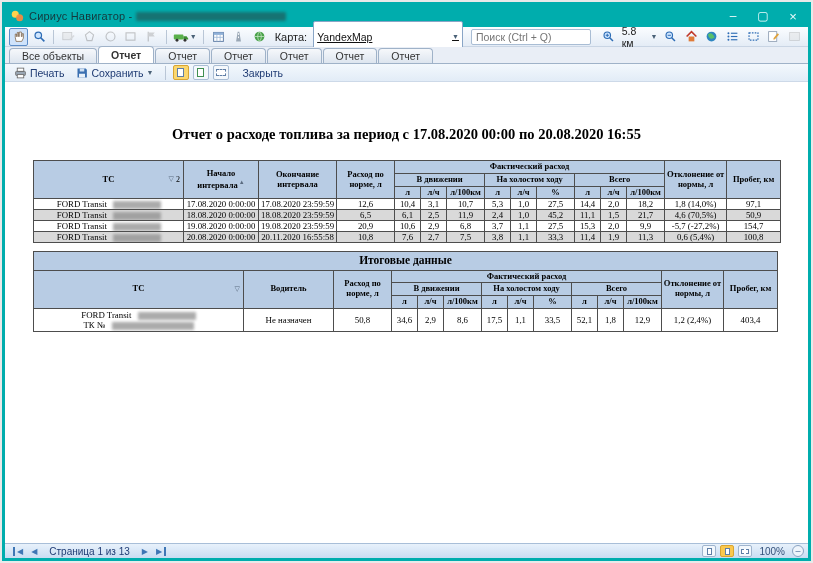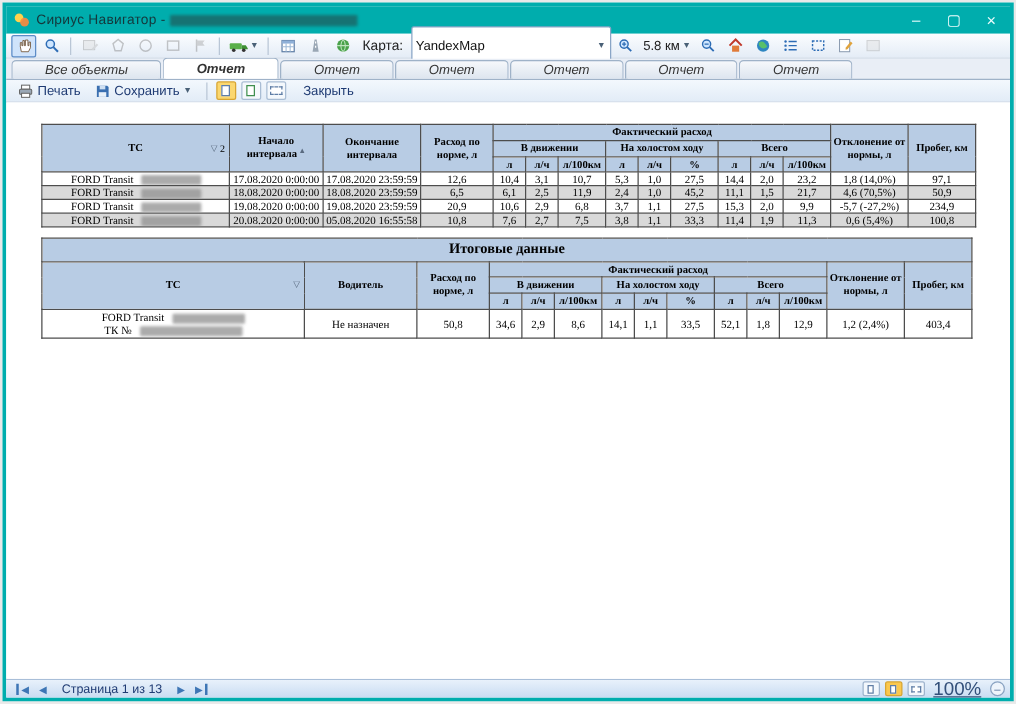--- a/index.html
+++ b/index.html
@@ -21,29 +21,29 @@
   .menu-item { padding:0 9px; height:100%; display:flex; align-items:center; }
   .phone-wrap { margin-left:auto; display:flex; align-items:center; gap:4px; padding-right:8px; font-size:11px; color:#222; }
 
   
   .toolbar { height:20px; background:linear-gradient(#fbfdff,#e4ecf6); border-bottom:1px solid #c9d5e4; display:flex; align-items:center; padding:0 4px; gap:2px; flex:0 0 auto; }
   .tbtn { width:20px; height:18px; display:flex; align-items:center; justify-content:center; border-radius:2px; }
   .tbtn.active { background:#cfe3fb; border:1px solid #5c8cc7; }
   .tbtn.disabled { opacity:.4; filter:grayscale(1); }
   .tsep { width:1px; height:14px; background:#b9c6d6; margin:0 3px; }
   .map-label { font-size:11px; color:#222; margin:0 4px 0 4px; }
-  .combo { width:160px; height:32px; background:#fff; border:1px solid #89a5c6; border-radius:2px; display:flex; align-items:center; font-size:10.5px; padding:0 3px; color:#111; }
+  .combo { width:160px; height:32px; background:#fff; border:1px solid #89a5c6; border-radius:2px; display:flex; align-items:center; font-size:10.5px; padding:0 3px; color:#111;text-decoration:underline; }
   .combo .caret { margin-left:auto; font-size:7px; color:#4a6177; }
   .search { flex:1; min-width:120px; height:16px; margin:0 6px; background:#fff; border:1px solid #a9bdd4; border-radius:2px; font-size:10.5px; color:#8b8b8b; padding:0 4px; font-family:"Liberation Sans",sans-serif; }
   .scale { font-size:10.5px; color:#222; display:flex; align-items:center; gap:2px; margin:0 2px; }
   .scale .caret { font-size:7px; color:#4a6177; }
 
   
   .tabbar { height:17px; background:#e9eef6; display:flex; align-items:flex-end; padding-left:4px; gap:1px; border-bottom:1px solid #9fb2c8; flex:0 0 auto; }
-  .tab { height:15px; padding:0 26px; font-size:10.5px; color:#333; background:linear-gradient(#f6f8fb,#dde5ef); border:1px solid #9fb2c8; border-bottom:none; border-radius:4px 4px 0 0; display:flex; align-items:center;font-style:italic; }
+  .tab { height:15px; padding:0 12px; font-size:10.5px; color:#333; background:linear-gradient(#f6f8fb,#dde5ef); border:1px solid #9fb2c8; border-bottom:none; border-radius:4px 4px 0 0; display:flex; align-items:center; }
   .tab.active { background:#fff; font-weight:bold; height:17px; position:relative; z-index:2; }
 
   
   .rtoolbar { height:18px; background:linear-gradient(#f3f8fd,#e2ecf7); border-bottom:1px solid #cdd9e8; display:flex; align-items:center; padding:0 5px; gap:4px; font-size:10.5px; color:#1f3b73; flex:0 0 auto; }
   .rbtn { display:flex; align-items:center; gap:3px; padding:0 4px; height:16px; border-radius:2px; }
   .vbtn { width:16px; height:15px; border:1px solid #a9bdd4; border-radius:2px; background:#f4f8fc; display:flex; align-items:center; justify-content:center; }
   .vbtn.active { background:#fbd76f; border-color:#d8a532; }
   .pg-ico { width:7px; height:9px; border:1px solid #5f7ea6; background:#fff; }
   .pg-ico.green { border-color:#3f8f4f; }
   .pg-ico.wide { width:10px; height:7px; border-style:dashed; }
@@ -69,21 +69,21 @@
 
   
   .statusbar { height:15px; background:linear-gradient(#e8f1fb,#c9dcf2); border-top:1px solid #a8bed8; display:flex; align-items:center; font-size:10px; color:#1f3b73; padding:0 4px; flex:0 0 auto; }
   .nav-arrow { color:#3e76b5; font-size:8px; padding:0 4px; display:flex; align-items:center; }
   .nav-arrow.bar { border-left:2px solid #3e76b5; padding-left:2px; margin-left:4px; }
   .nav-arrow.bar-r { border-right:2px solid #3e76b5; padding-right:2px; margin-right:4px; }
   .page-text { padding:0 8px; }
   .status-right { margin-left:auto; display:flex; align-items:center; gap:4px; }
   .zbtn { width:14px; height:12px; border:1px solid #9fb4cd; background:#f2f7fc; border-radius:2px; display:flex; align-items:center; justify-content:center; }
   .zbtn.active { background:#fbc84e; border-color:#d8a532; }
-  .zoom-text { font-size:15px; color:#33507a; margin:0 3px;text-decoration:underline; }
+  .zoom-text { font-size:10px; color:#33507a; margin:0 3px; }
   .minus-btn { width:12px; height:12px; border-radius:50%; border:1px solid #8aa3c2; background:#eef4fb; color:#4a6a96; font-size:9px; line-height:10px; text-align:center; }
   .ico { display:inline-flex; }
 </style>
 </head>
 <body>
 
 <div class="window">
 
   <div class="titlebar">
     <svg class="app-ico" viewBox="0 0 16 16">
@@ -171,20 +171,21 @@
       <svg width="13" height="13" viewBox="0 0 16 16">
           <circle cx="8" cy="8" r="6" fill="#4aa24a"></circle>
           <path d="M2 8 h12 M8 2 a9 9 0 0 1 0 12 M8 2 a9 9 0 0 0 0 12" stroke="#bfe3bf" fill="none" stroke-width="1"></path>
         </svg>
     </div>
     <span class="map-label">Карта:</span>
     <div class="combo">
       <span>YandexMap</span>
       <span class="caret">▼</span>
     </div>
+    <input class="search" placeholder="Поиск (Ctrl + Q)" style="">
     <div class="tbtn">
       <svg width="13" height="13" viewBox="0 0 16 16">
           <circle cx="6.5" cy="6.5" r="4" fill="#cfe6ff" stroke="#2d6cb5" stroke-width="1.4"></circle>
           <line x1="4.5" y1="6.5" x2="8.5" y2="6.5" stroke="#2d6cb5" stroke-width="1.2"></line>
           <line x1="6.5" y1="4.5" x2="6.5" y2="8.5" stroke="#2d6cb5" stroke-width="1.2"></line>
           <line x1="9.5" y1="9.5" x2="13.5" y2="13.5" stroke="#2d6cb5" stroke-width="1.8"></line>
         </svg>
     </div>
     <div class="scale">
       <span>5.8 км</span>
@@ -274,20 +275,21 @@
       </div>
     <div class="vbtn">
         <span class="pg-ico wide"></span>
       </div>
     <div class="rbtn" style="margin-left:6px">
       <span>Закрыть</span>
     </div>
   </div>
 
   <div class="report">
+    <div class="rep-title">Отчет о расходе топлива за период с 17.08.2020 00:00 по 20.08.2020 16:55</div>
 
     <table class="t-main">
       <colgroup>
         <col style="width:150px">
           <col style="width:75px">
           <col style="width:75px">
           <col style="width:58px">
         <col style="width:26px">
           <col style="width:26px">
           <col style="width:38px">
@@ -337,21 +339,21 @@
             <td>17.08.2020 23:59:59</td>
             <td>12,6</td>
             <td>10,4</td>
             <td>3,1</td>
             <td>10,7</td>
             <td>5,3</td>
             <td>1,0</td>
             <td>27,5</td>
             <td>14,4</td>
             <td>2,0</td>
-            <td>23,2</td>
+            <td>18,2</td>
             <td>1,8 (14,0%)</td>
             <td>97,1</td>
           </tr>
           <tr>
             <td class="cell-left">FORD Transit <span class="redacted" style="width: 48px;"></span></td>
             <td>18.08.2020 0:00:00</td>
             <td>18.08.2020 23:59:59</td>
             <td>6,5</td>
             <td>6,1</td>
             <td>2,5</td>
@@ -373,26 +375,26 @@
             <td>10,6</td>
             <td>2,9</td>
             <td>6,8</td>
             <td>3,7</td>
             <td>1,1</td>
             <td>27,5</td>
             <td>15,3</td>
             <td>2,0</td>
             <td>9,9</td>
             <td>-5,7 (-27,2%)</td>
-            <td>234,9</td>
+            <td>154,7</td>
           </tr>
           <tr>
             <td class="cell-left">FORD Transit <span class="redacted" style="width: 48px;"></span></td>
             <td>20.08.2020 0:00:00</td>
-            <td>05.08.2020 16:55:58</td>
+            <td>20.11.2020 16:55:58</td>
             <td>10,8</td>
             <td>7,6</td>
             <td>2,7</td>
             <td>7,5</td>
             <td>3,8</td>
             <td>1,1</td>
             <td>33,3</td>
             <td>11,4</td>
             <td>1,9</td>
             <td>11,3</td>
@@ -455,21 +457,21 @@
           <tr>
             <td class="cell-left">
               <div>FORD Transit <span class="redacted" style="width: 58px;"></span></div>
               <div>ТК № <span class="redacted" style="width: 82px;"></span></div>
             </td>
             <td class="cell-left">Не назначен</td>
             <td>50,8</td>
             <td>34,6</td>
             <td>2,9</td>
             <td>8,6</td>
-            <td>14,1</td>
+            <td>17,5</td>
             <td>1,1</td>
             <td>33,5</td>
             <td>52,1</td>
             <td>1,8</td>
             <td>12,9</td>
             <td>1,2 (2,4%)</td>
             <td>403,4</td>
           </tr>
         </tbody>
     </table>

